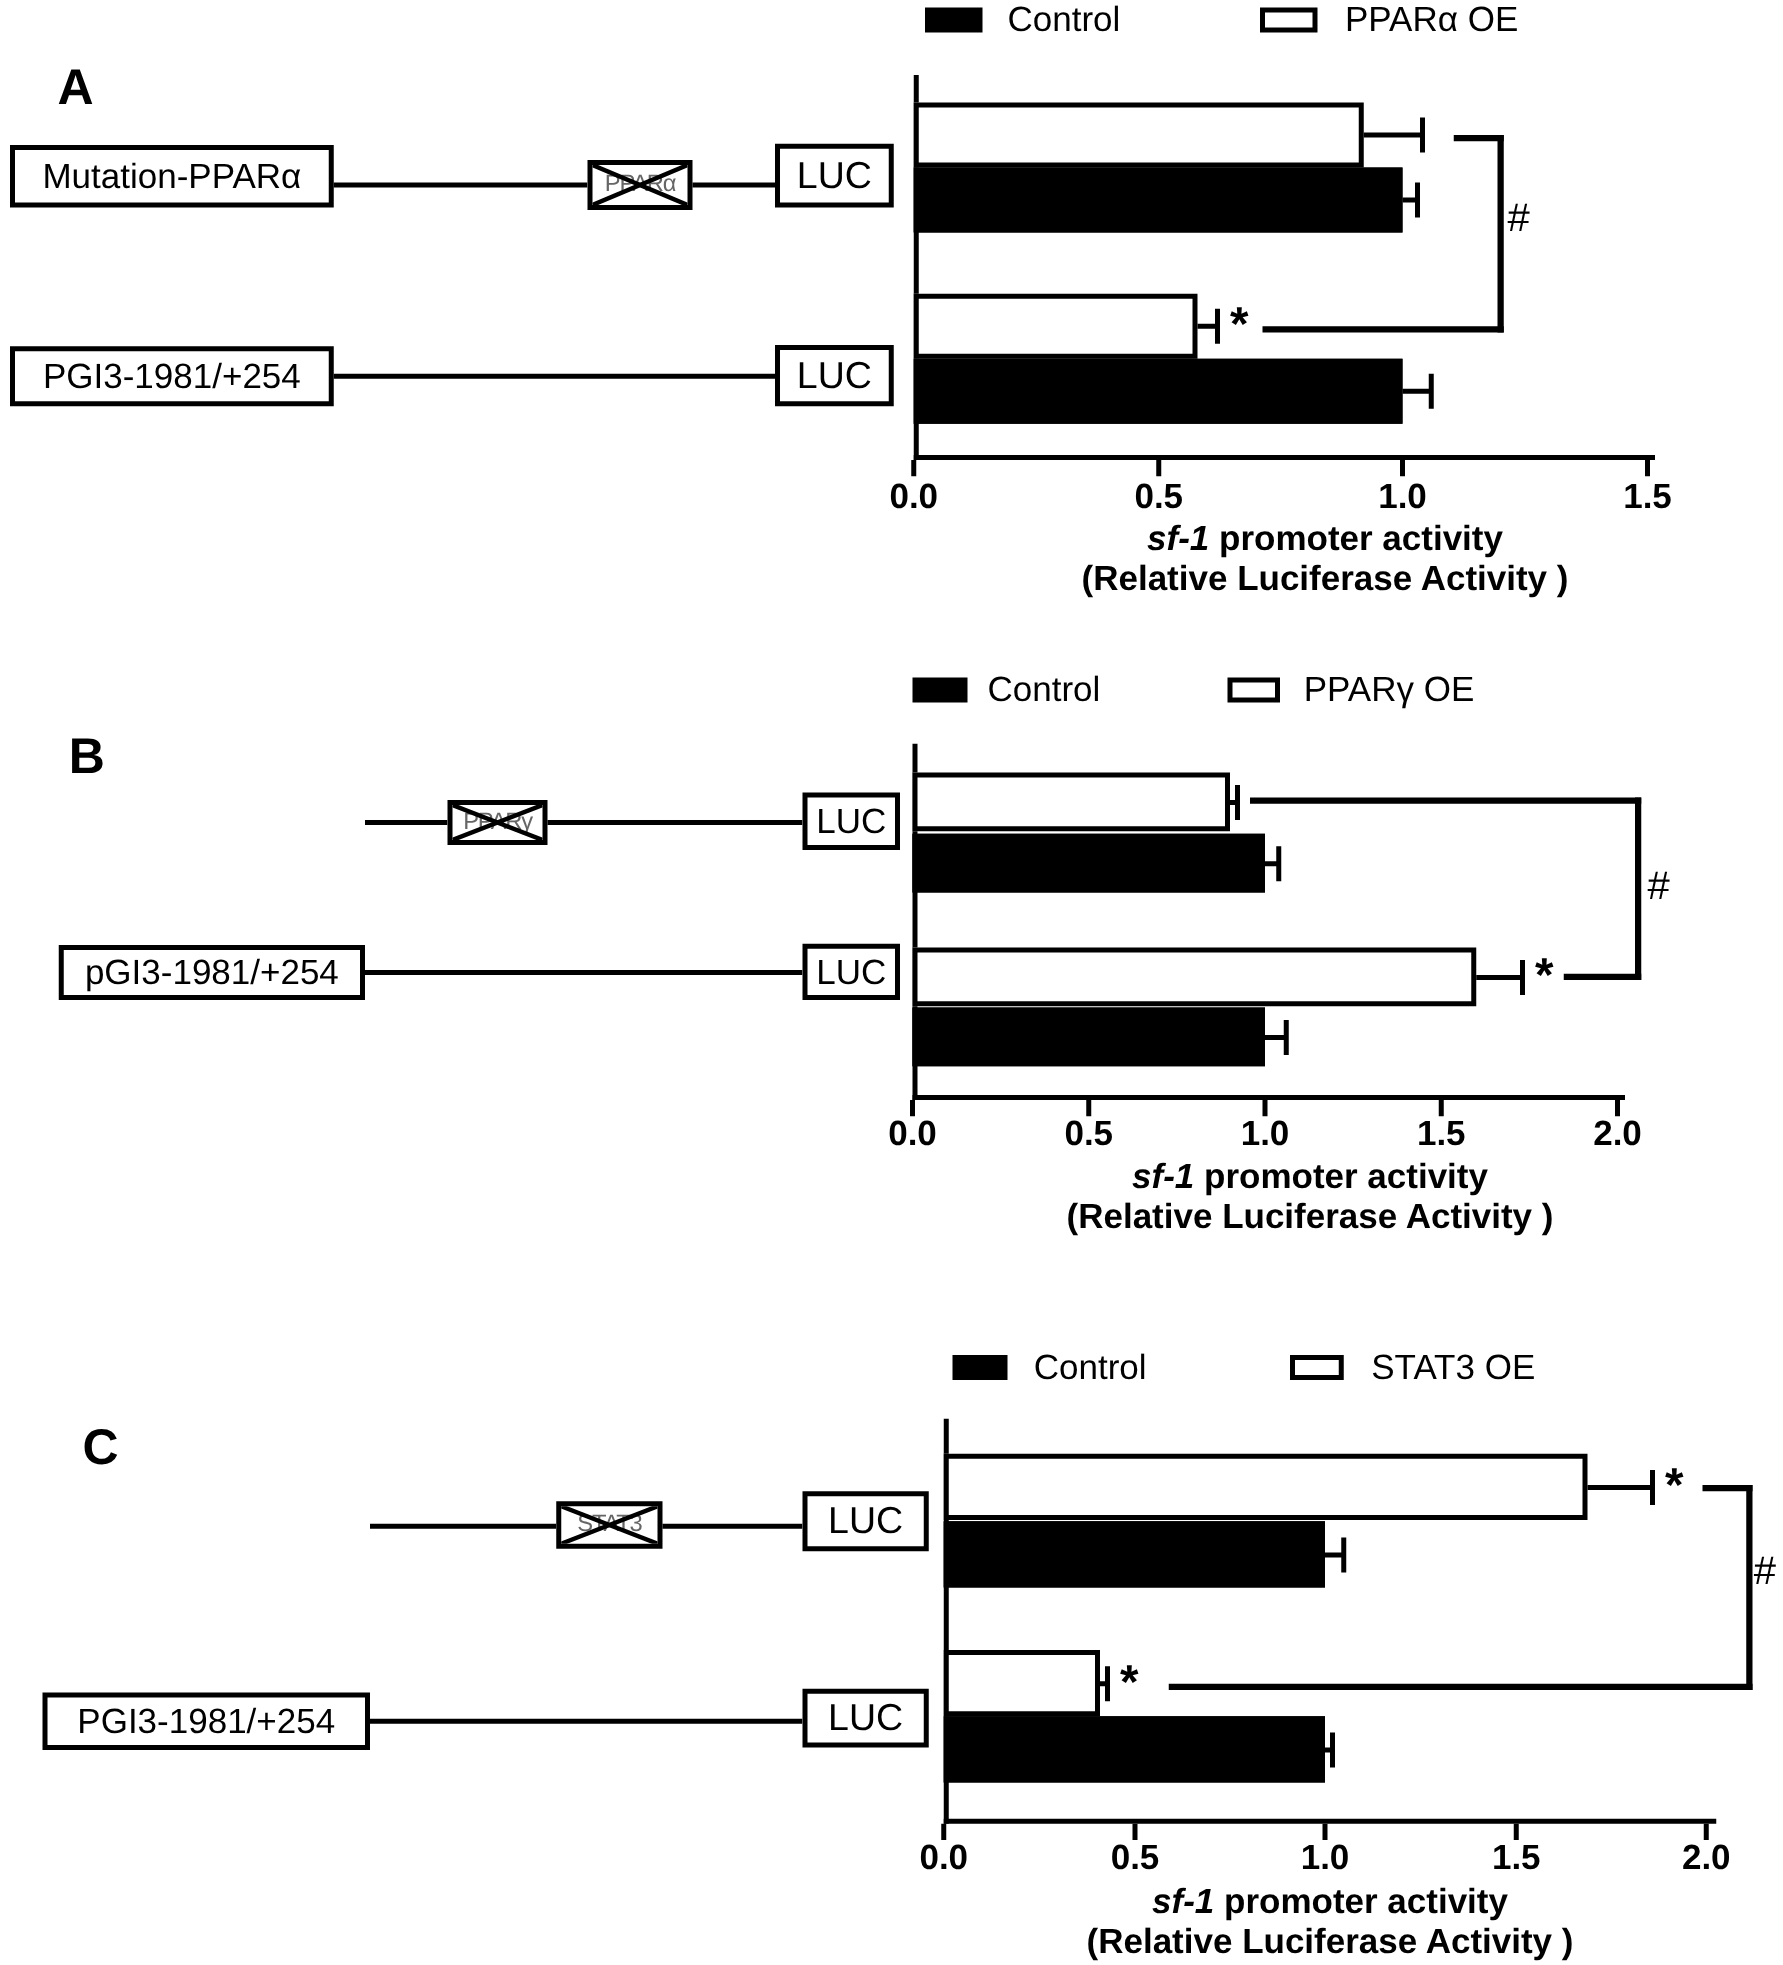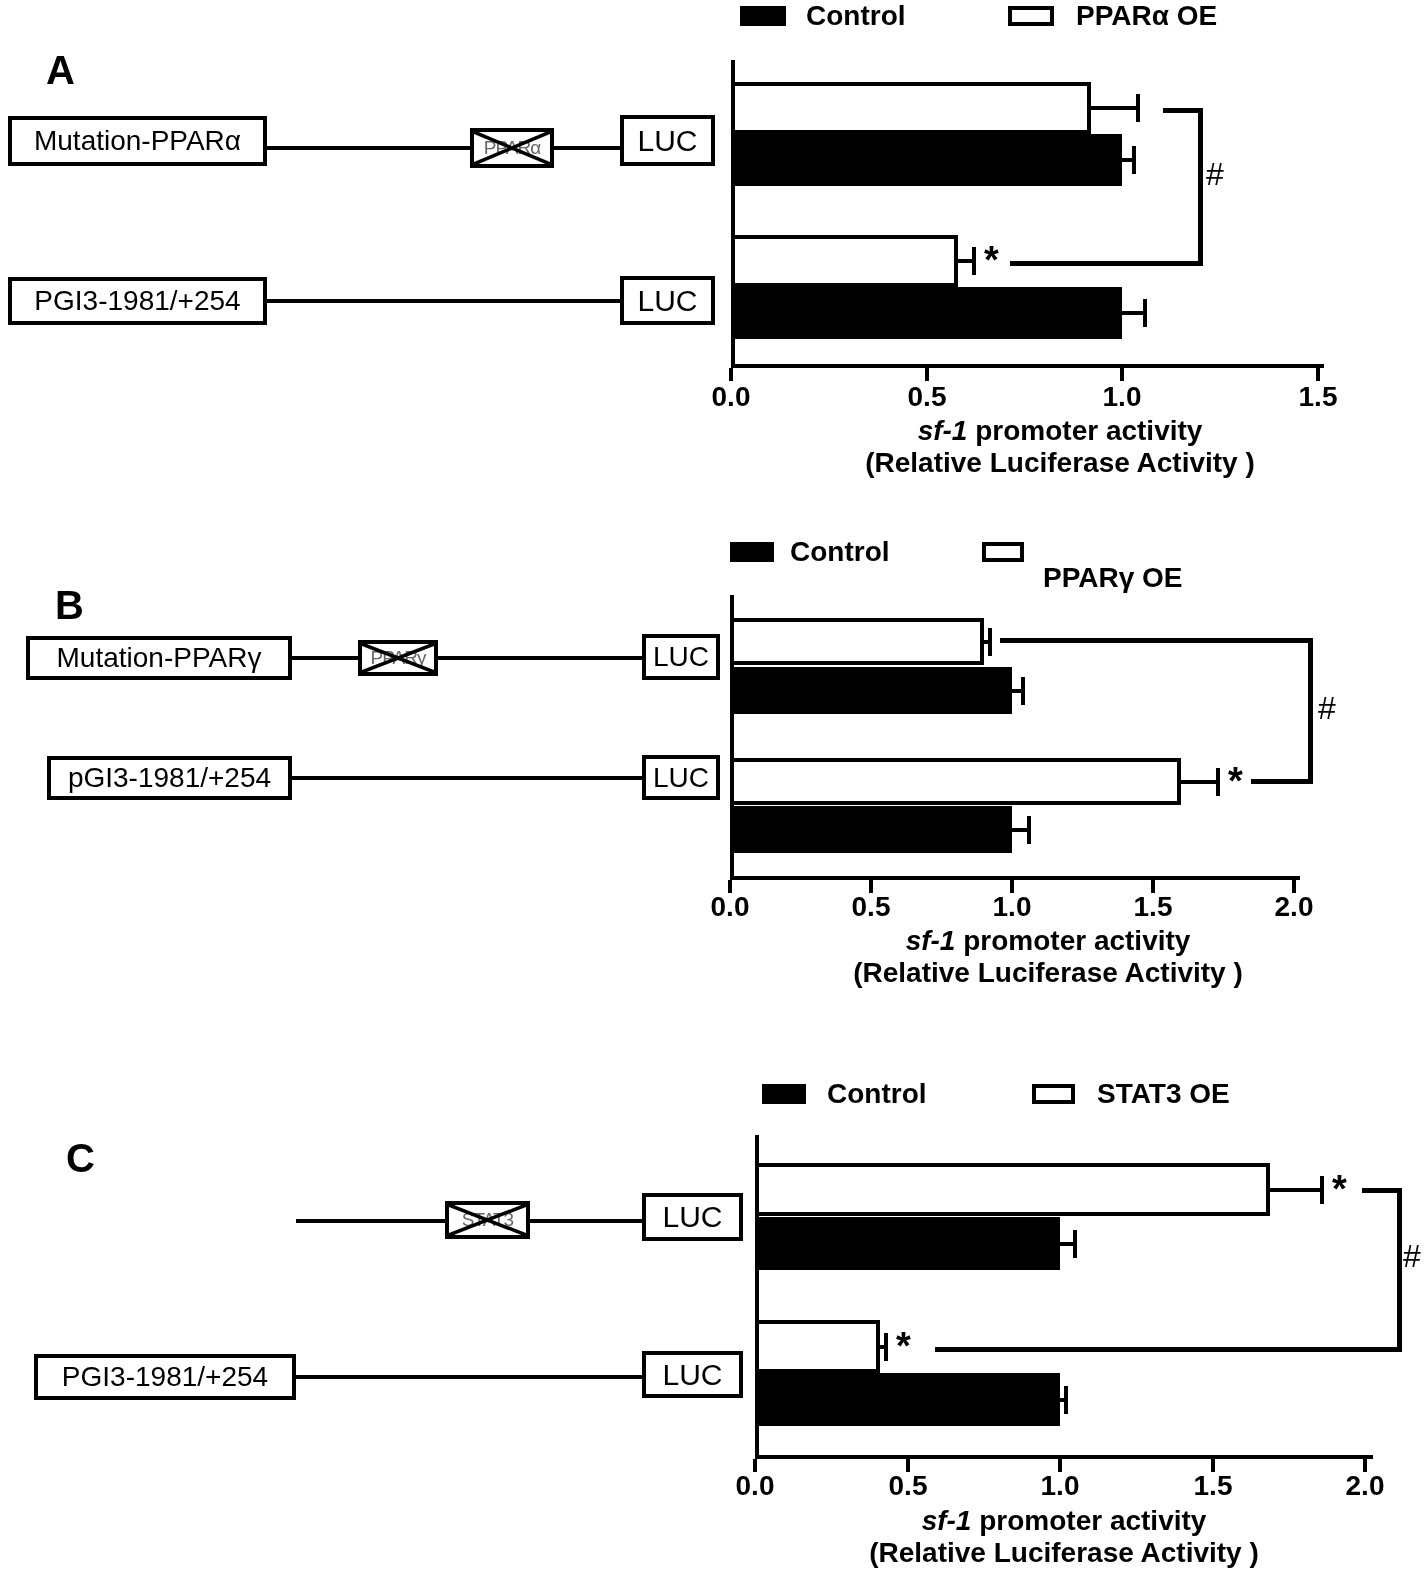--- a/index.html
+++ b/index.html
@@ -23,21 +23,21 @@
     position:absolute;border:4px solid #000;background:#fff;box-sizing:border-box;
   }
   .crossed-box svg{position:absolute;left:0;top:0;width:100%;height:100%;}
   .crossed-box .site-text{
     position:absolute;left:0;top:0;width:100%;height:100%;
     display:flex;align-items:center;justify-content:center;
     font-size:19px;color:#666;letter-spacing:-1px;
   }
   .legend-swatch-black{position:absolute;background:#000;box-sizing:border-box;}
   .legend-swatch-white{position:absolute;background:#fff;border:4px solid #000;box-sizing:border-box;}
-  .legend-label{position:absolute;font-size:28px;font-weight:bold;white-space:nowrap;line-height:28px;}
+  .legend-label{position:absolute;font-size:28px;font-weight:normal;white-space:nowrap;line-height:28px;}
   .axis-title{position:absolute;text-align:center;transform:translateX(-50%);
     font-size:28px;font-weight:bold;line-height:32px;white-space:nowrap;}
   .axis-title i{font-style:italic;}
   
   .axis-line,.x-tick,.bracket-line,.err-line,.err-cap{position:absolute;background:#000;}
   .bar{position:absolute;box-sizing:border-box;border:4px solid #000;}
   .bar-white{background:#fff;}
   .bar-black{background:#000;}
   .tick-label{position:absolute;transform:translateX(-50%);font-size:28px;font-weight:bold;
     line-height:30px;text-align:center;white-space:nowrap;}
@@ -75,23 +75,22 @@
   <div class="axis-title" style="left:1060px;top:415px;">
     <div><i>sf-1</i><span> promoter activity</span></div>
     <div>(Relative Luciferase Activity )</div>
   </div>
 
   <div class="panel-letter" style="left:55px;top:583px;">B</div>
 
   <div class="legend-swatch-black" style="left:730px;top:542px;width:44px;height:20px;"></div>
   <div class="legend-label" style="left:790px;top:538px;">Control</div>
   <div class="legend-swatch-white" style="left:982px;top:542px;width:42px;height:20px;"></div>
-  <div class="legend-label" style="left:1043px;top:538px;margin-top:26px;">PPARγ OE</div>
-
-  <div class="construct-box" style="left:26px;top:636px;width:266px;height:44px;">Mutation-PPARγ</div>
+  <div class="legend-label" style="left:1043px;top:538px;">PPARγ OE</div>
+
   <div class="conn-line" style="left:292px;top:656px;width:66px;"></div>
   <div class="crossed-box" style="left:358px;top:640px;width:80px;height:36px;">
     <span class="site-text">PPARγ</span>
     <svg viewBox="0 0 100 100" preserveAspectRatio="none">
       <line x1="0" y1="0" x2="100" y2="100" stroke="#000" stroke-width="3.5" vector-effect="non-scaling-stroke"></line>
       <line x1="0" y1="100" x2="100" y2="0" stroke="#000" stroke-width="3.5" vector-effect="non-scaling-stroke"></line>
     </svg>
   </div>
   <div class="conn-line" style="left:438px;top:656px;width:204px;"></div>
   <div class="luc-box" style="left:642px;top:634px;width:78px;height:46px;font-size:28px;">LUC</div>

